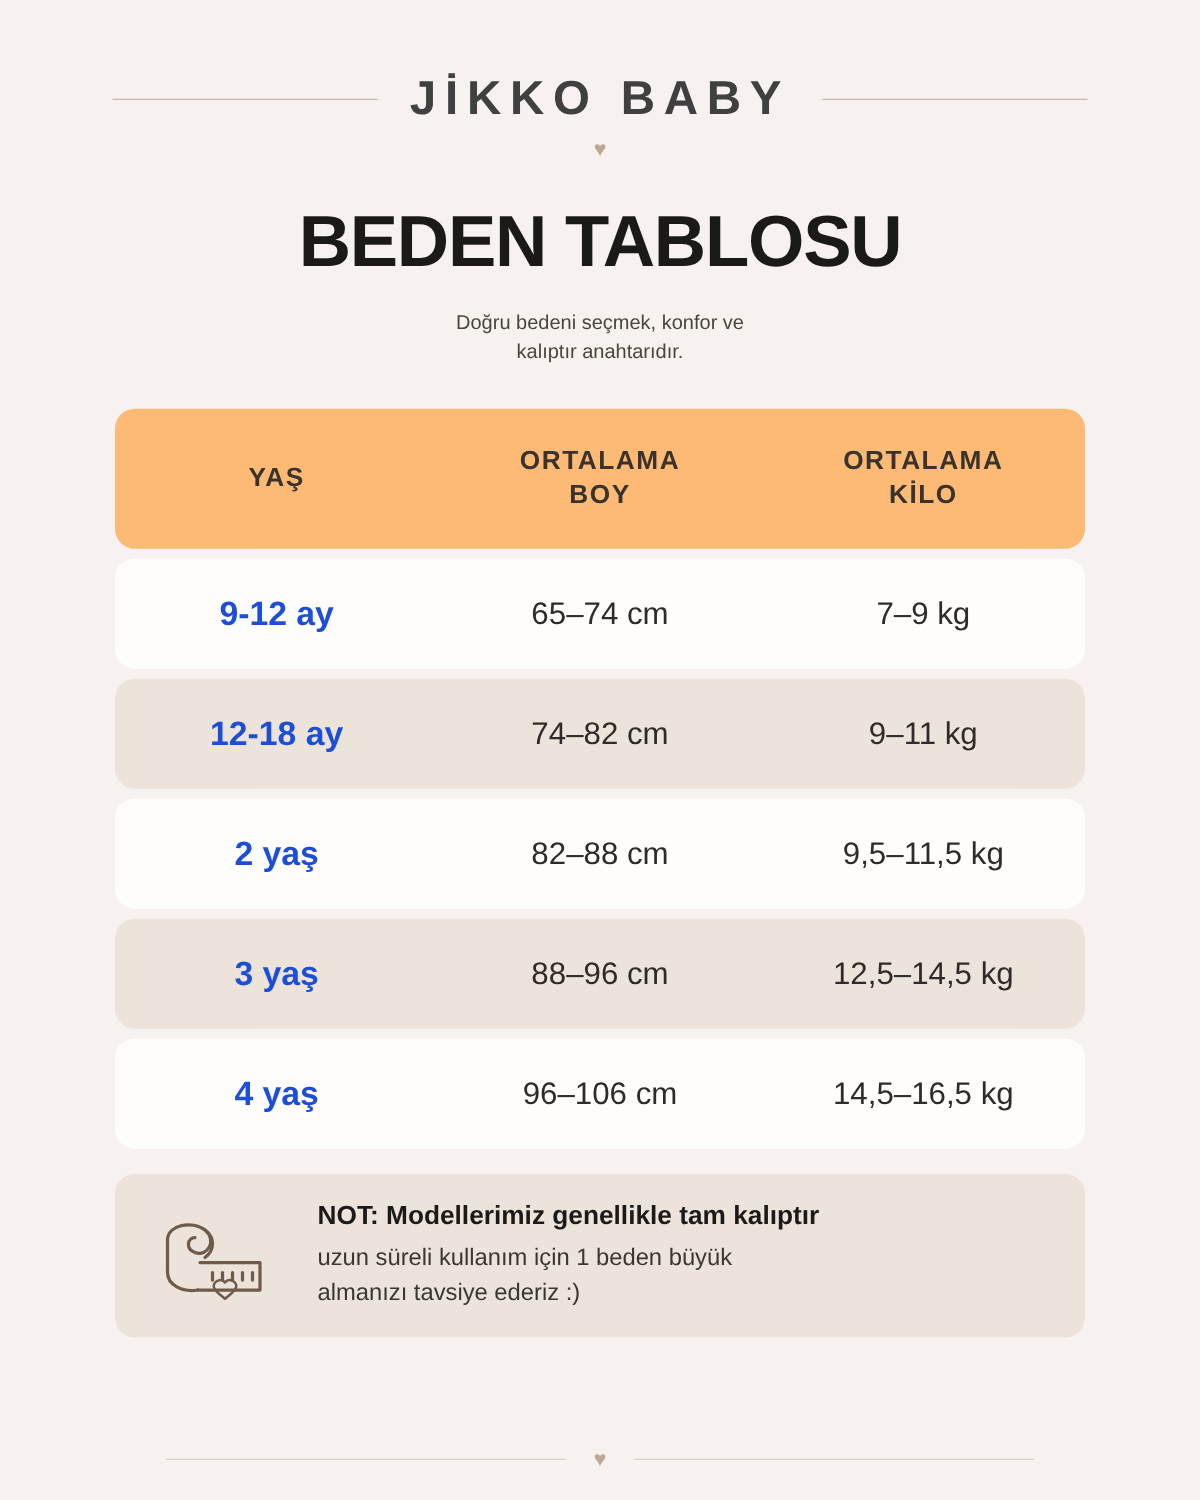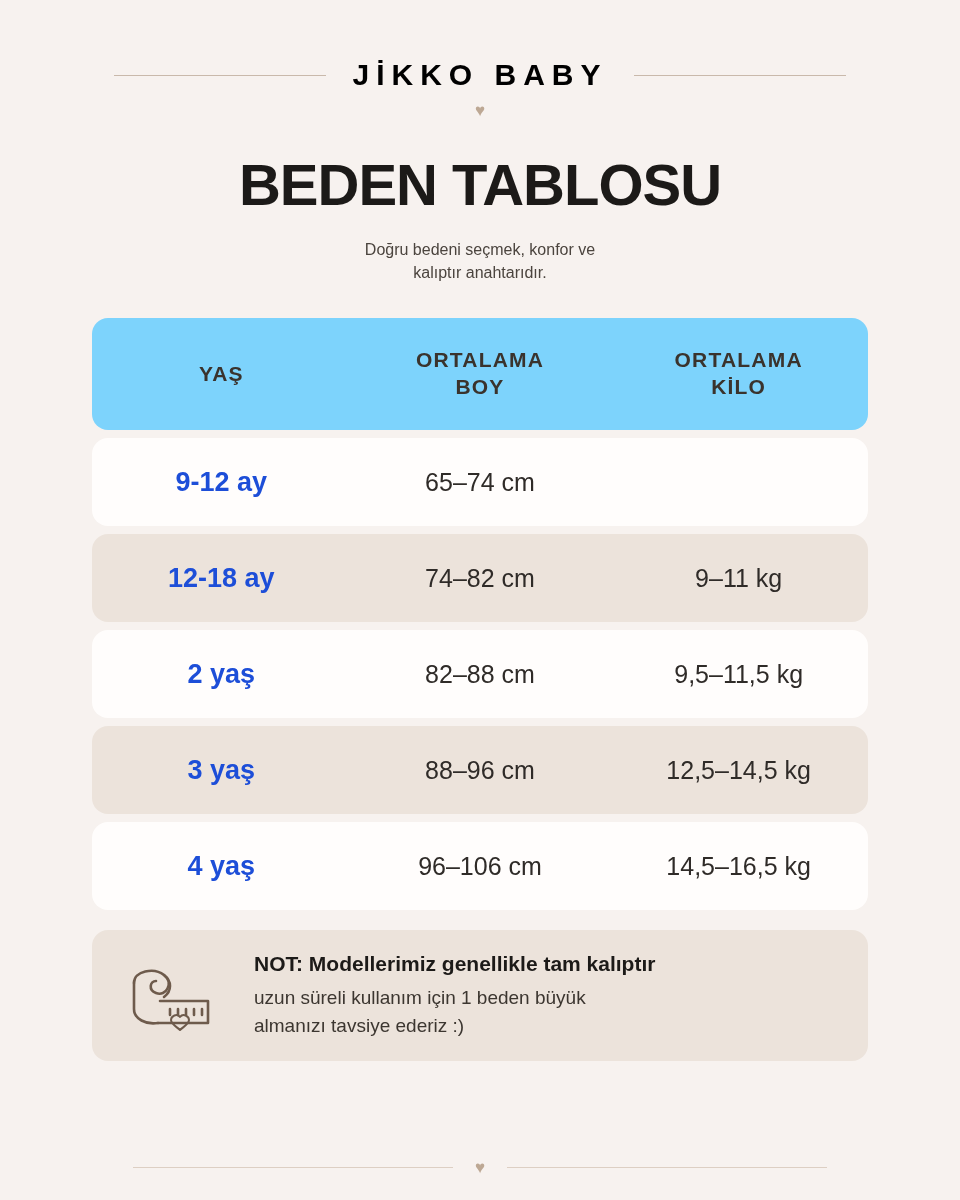--- a/index.html
+++ b/index.html
@@ -32,24 +32,24 @@
     justify-content: center;
     gap: 26px;
   }
   .brand-rule {
     height: 1px;
     background: #c9b9ab;
     flex: 0 0 auto;
     width: 212px;
   }
   .brand-name {
-    font-size: 30px;
+    font-size: 38px;
     font-weight: 700;
     letter-spacing: 7px;
-    color: #000000;
+    color: #404040;
     white-space: nowrap;
   }
   .brand-heart {
     margin: 10px auto 0;
     text-align: center;
     color: #bda894;
     font-size: 17px;
     line-height: 1;
   }
 
@@ -79,21 +79,21 @@
     gap: 8px;
   }
   .row {
     display: grid;
     grid-template-columns: 1fr 1fr 1fr;
     align-items: center;
     border-radius: 16px;
     min-height: 88px;
   }
   .row.header {
-    background: #7dd3fc;
+    background: #fdba74;
     min-height: 112px;
   }
   .row.odd { background: #fffdfc; }
   .row.even { background: #ece3db; }
 
   .cell {
     text-align: center;
     padding: 10px 6px;
   }
   .row.header .cell {
@@ -197,20 +197,21 @@
       </div>
       <div class="cell">
         <div>ORTALAMA</div>
         <div>KİLO</div>
       </div>
     </div>
 
     <div class="row odd">
       <div class="cell age">9-12 ay</div>
       <div class="cell val">65–74 cm</div>
+      <div class="cell val">7–9 kg</div>
     </div>
 
     <div class="row even">
       <div class="cell age">12-18 ay</div>
       <div class="cell val">74–82 cm</div>
       <div class="cell val">9–11 kg</div>
     </div>
 
     <div class="row odd">
       <div class="cell age">2 yaş</div>

